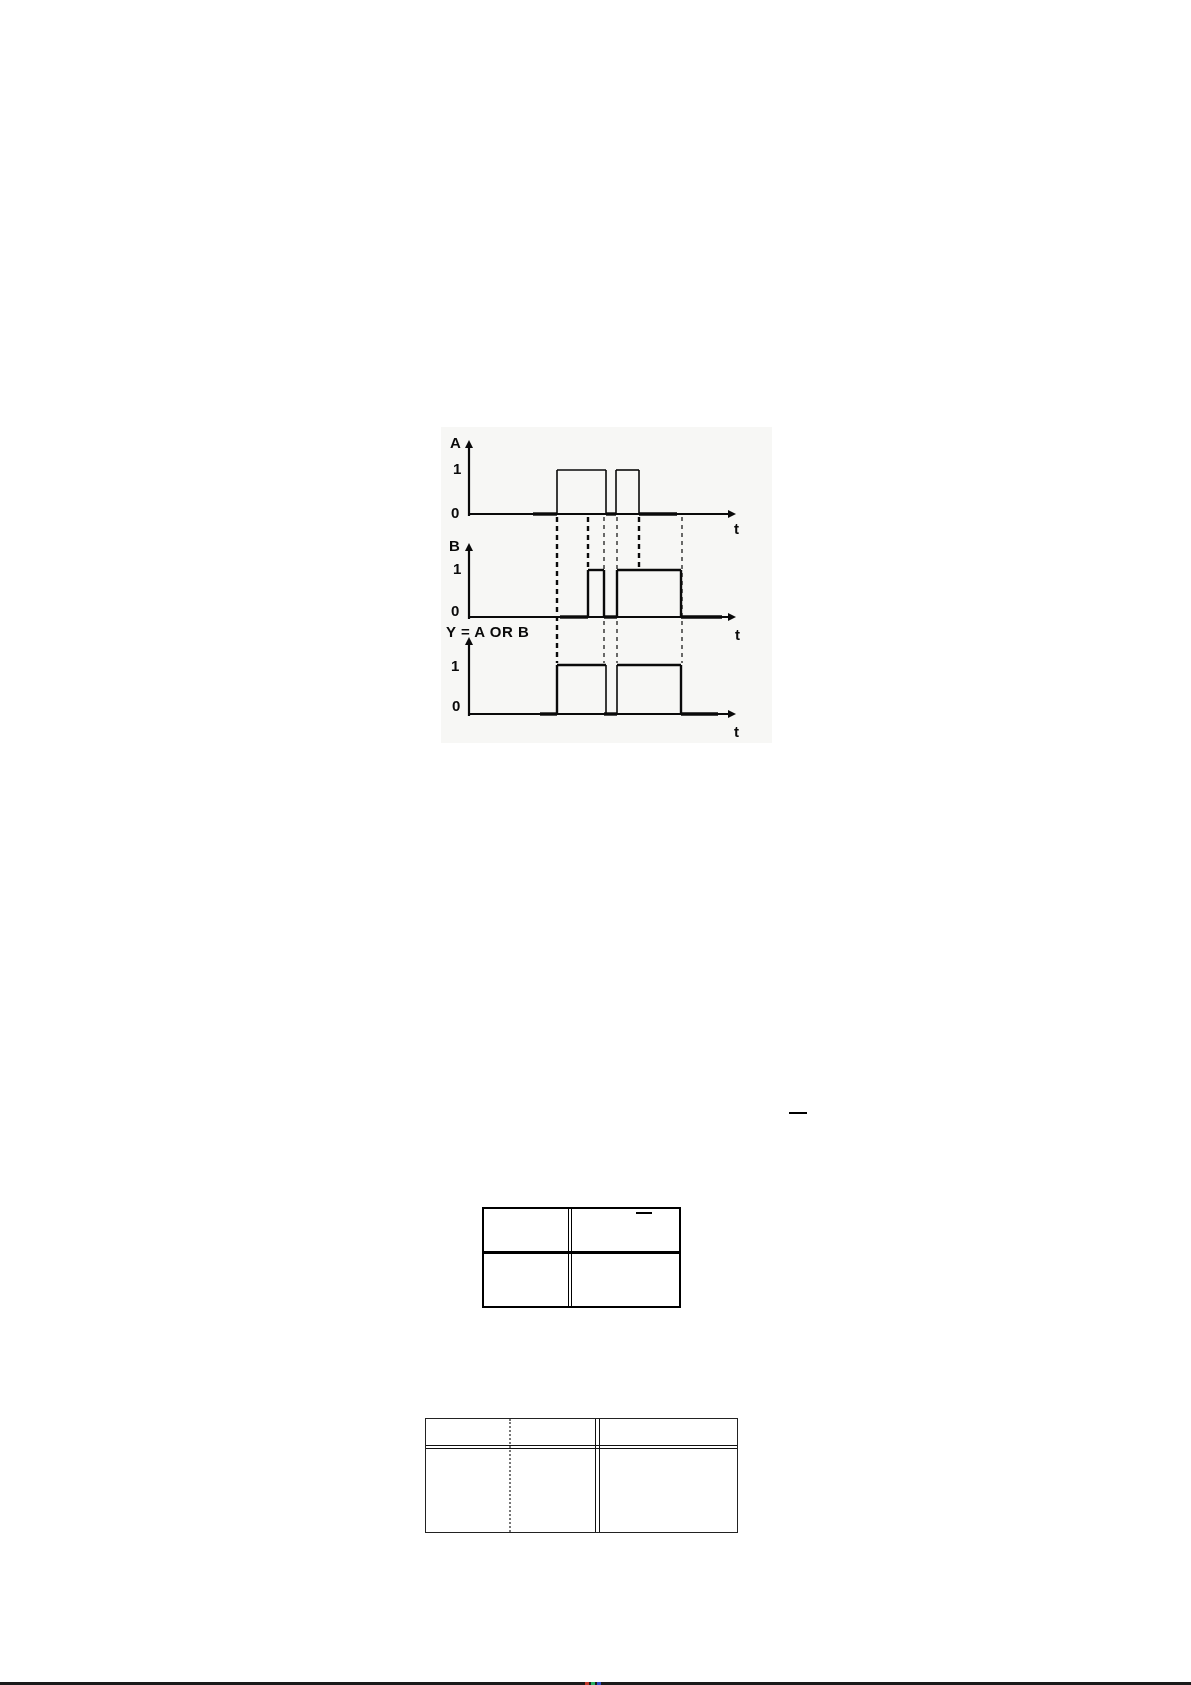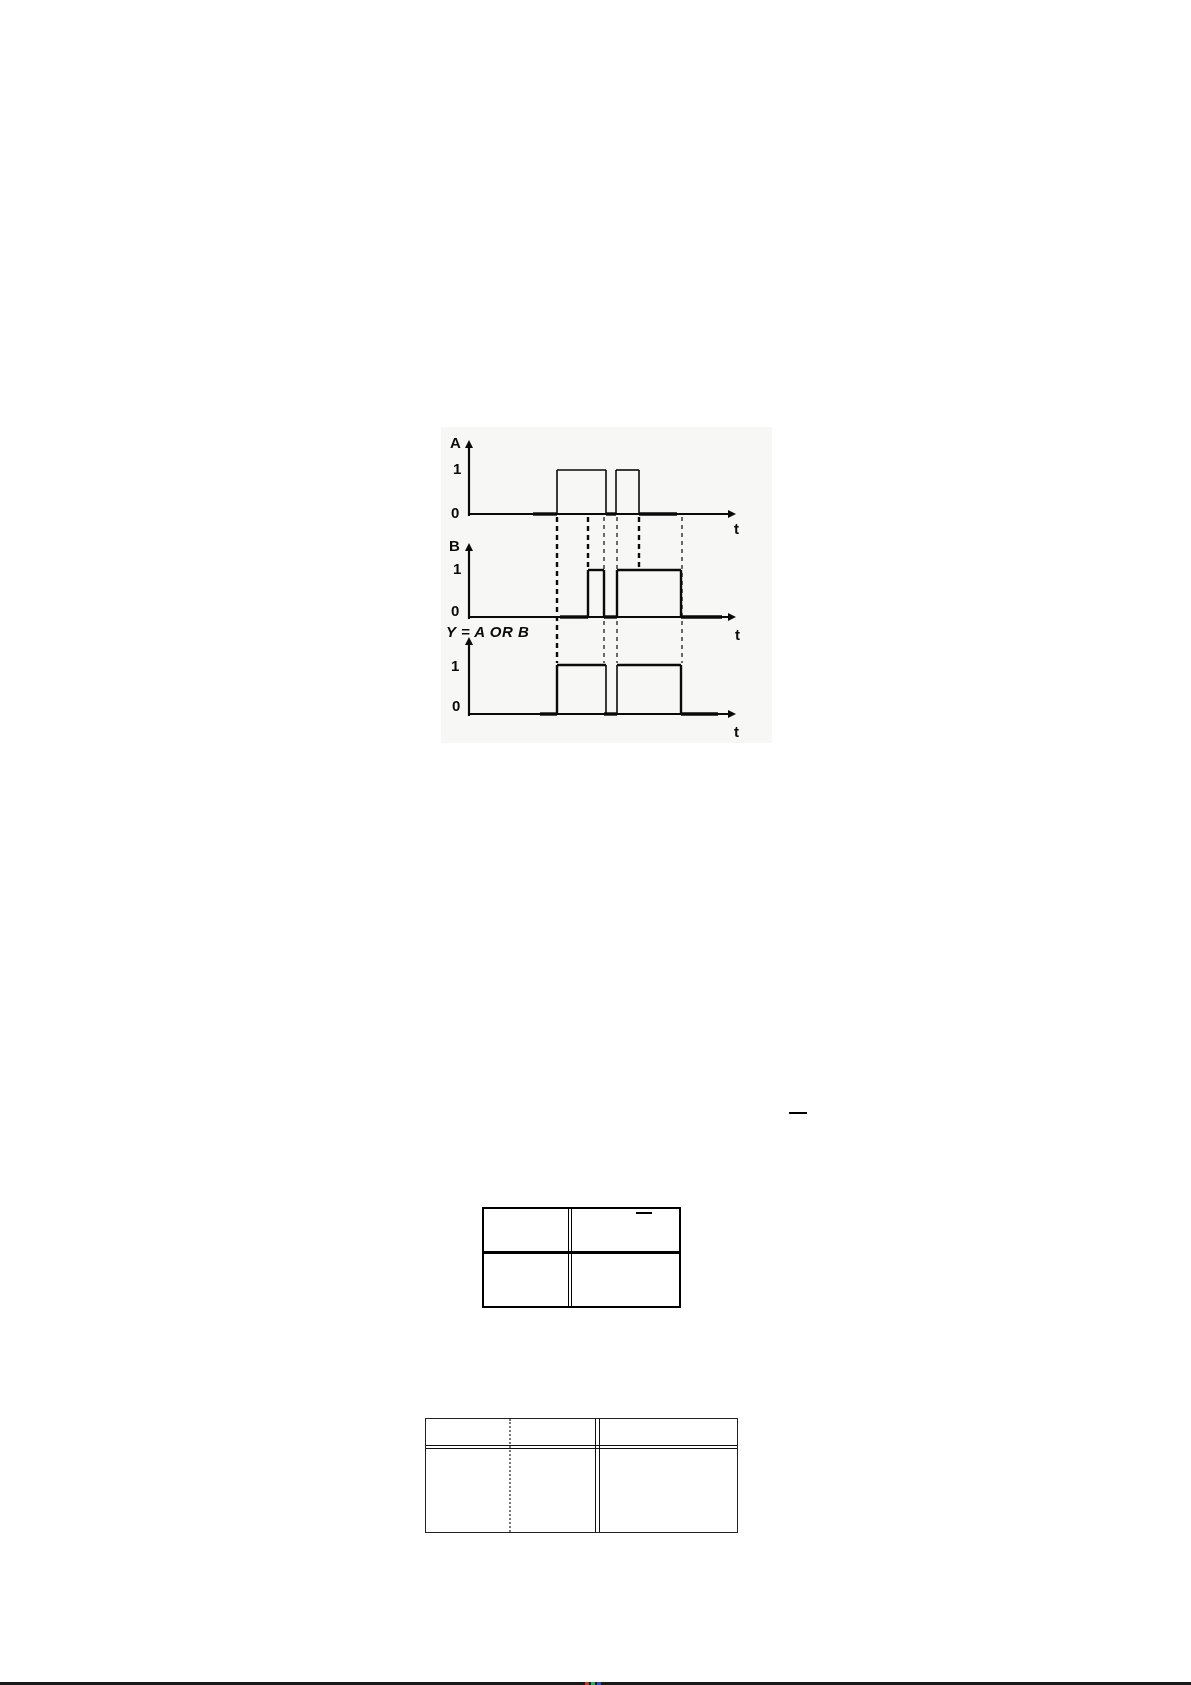--- a/index.html
+++ b/index.html
@@ -120,21 +120,21 @@
     </svg>
   <div id="figure-labels">
       <div class="fig-label" style="left: 450px; top: 435px;">A</div>
       <div class="fig-label" style="left: 453px; top: 461px;">1</div>
       <div class="fig-label" style="left: 451px; top: 505px;">0</div>
       <div class="fig-label" style="left: 734px; top: 521px;">t</div>
       <div class="fig-label" style="left: 449px; top: 538px;">B</div>
       <div class="fig-label" style="left: 453px; top: 561px;">1</div>
       <div class="fig-label" style="left: 451px; top: 603px;">0</div>
       <div class="fig-label" style="left: 735px; top: 627px;">t</div>
-      <div class="fig-label" style="left: 446px; top: 624px; font-style: italic;">Y = A OR B</div>
+      <div class="fig-label" style="left: 446px; top: 624px;">Y = A OR B</div>
       <div class="fig-label" style="left: 451px; top: 658px;">1</div>
       <div class="fig-label" style="left: 452px; top: 698px;">0</div>
       <div class="fig-label" style="left: 734px; top: 724px;">t</div>
     </div>
 
   <div id="table1">
     <div id="table1-row-divider"></div>
     <div id="table1-col-divider"></div>
     <div id="table1-overline"></div>
   </div>

